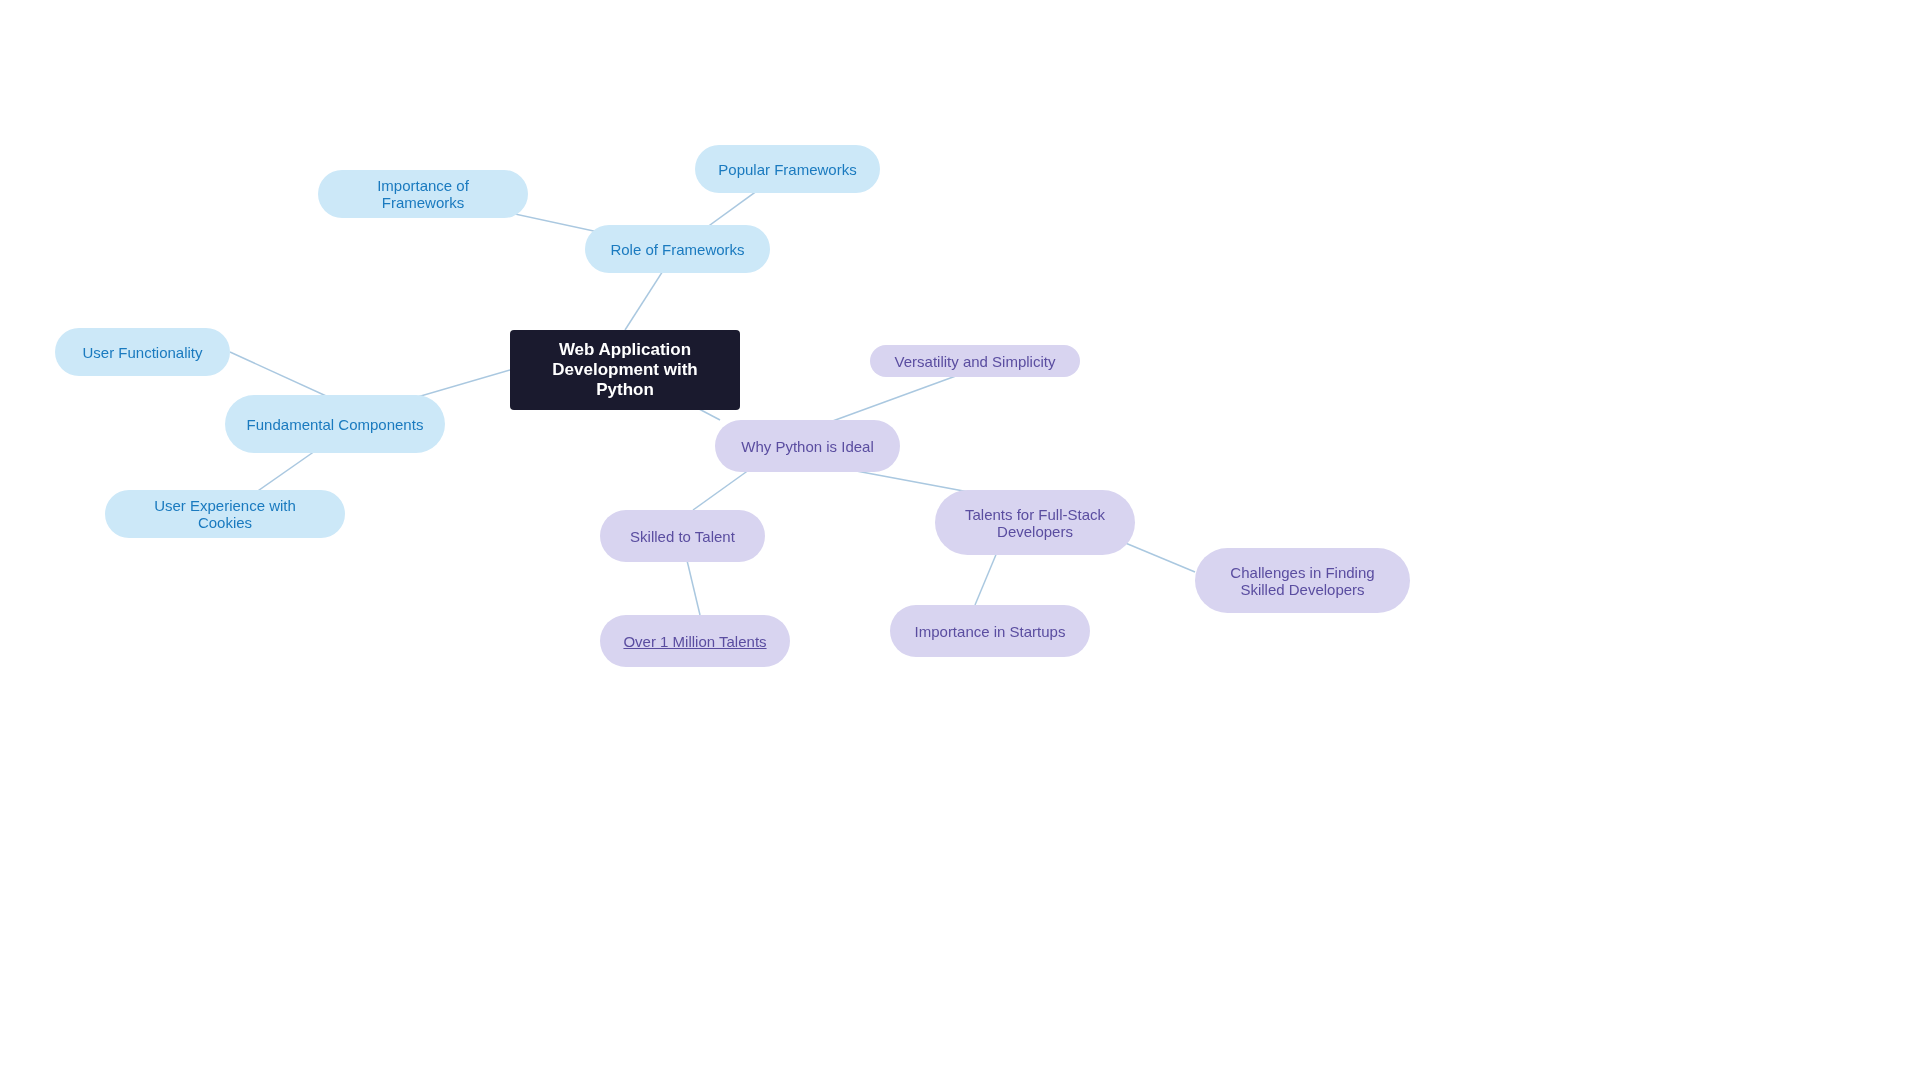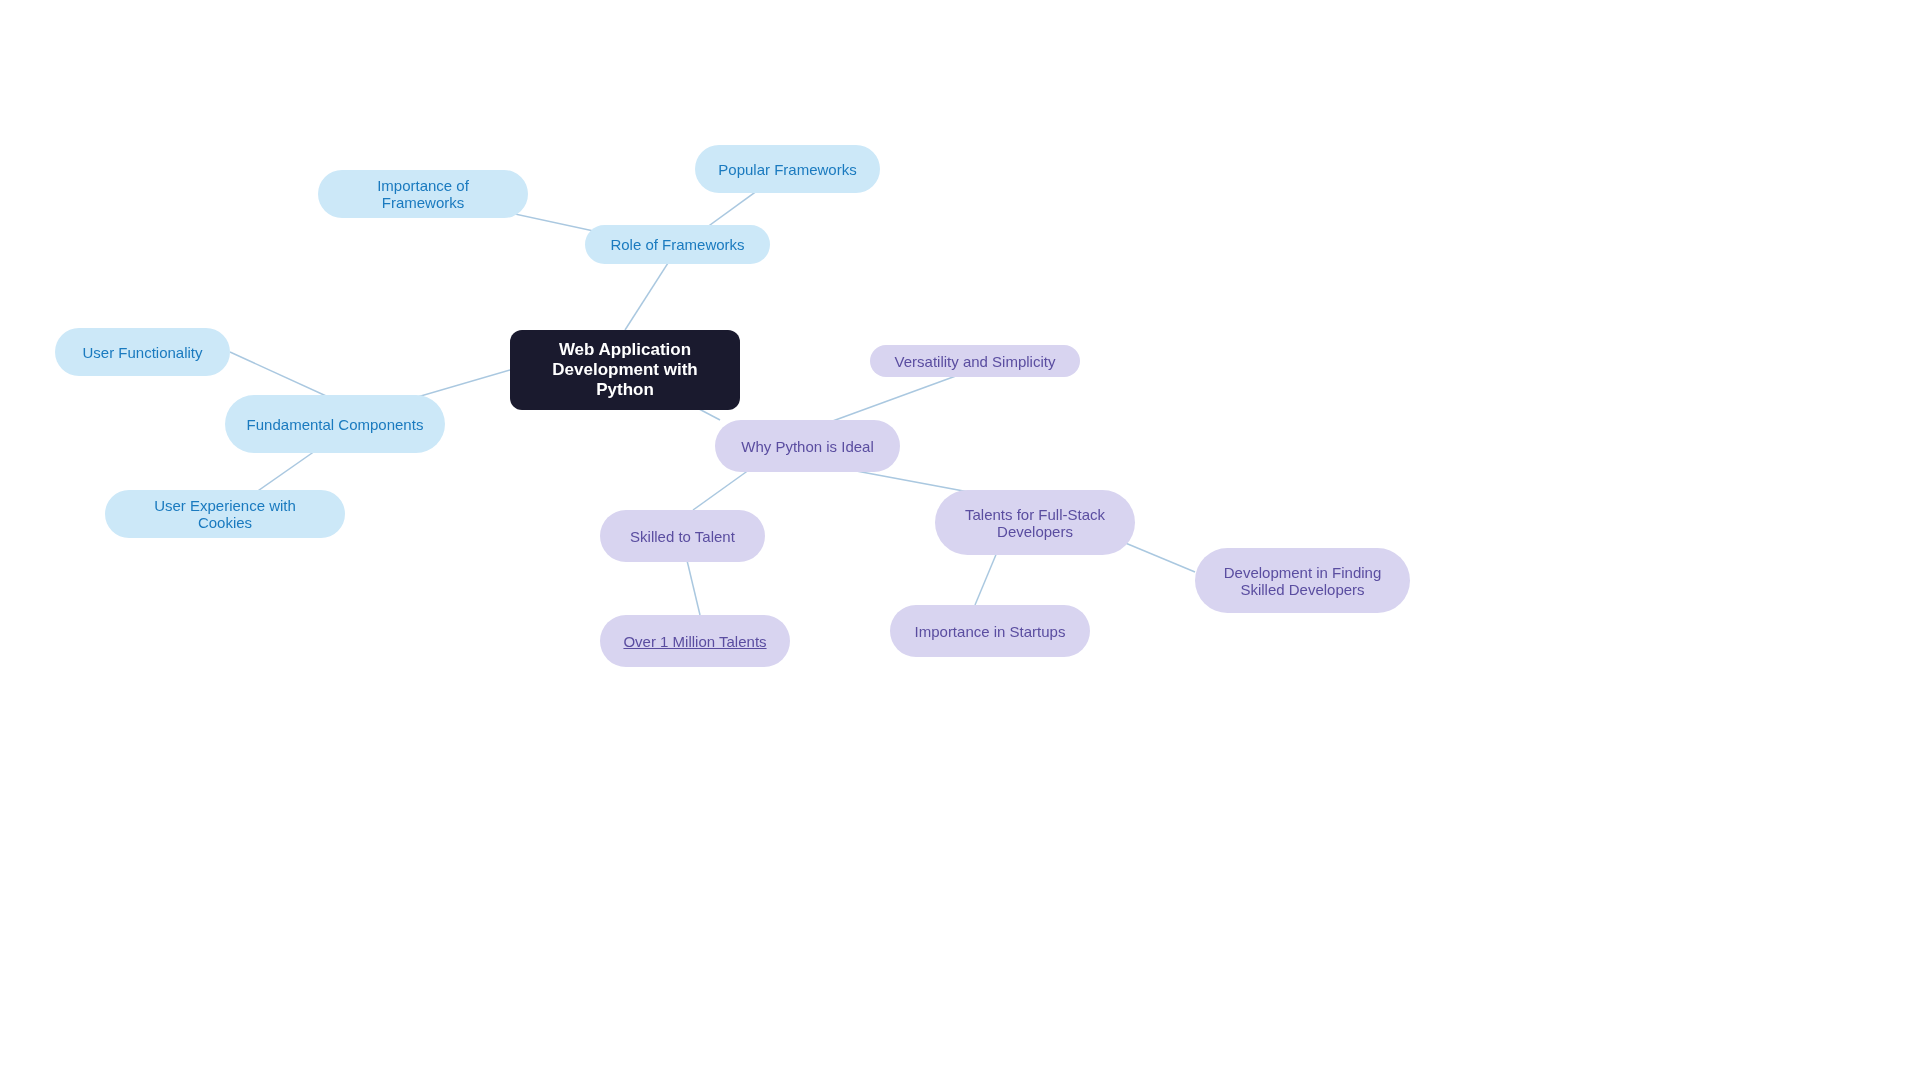--- a/index.html
+++ b/index.html
@@ -28,21 +28,21 @@
       font-size: 15px;
       font-weight: 500;
       cursor: pointer;
       padding: 16px 20px;
     }
     .node-center {
       background: #1a1a2e;
       color: #ffffff;
       font-size: 17px;
       font-weight: 600;
-      border-radius: 12px;
+      border-radius: 4px;
       width: 230px;
       height: 80px;
     }
     .node-blue {
       background: #cce8f8;
       color: #1a7abf;
       border: none;
     }
     .node-purple {
       background: #d8d4f0;
@@ -83,21 +83,21 @@
 </svg>
 
 <div class="node node-center" style="left: 510px; top: 330px; width: 230px; height: 80px;">
   <span>Web Application Development with Python</span>
 </div>
 
 <div class="node node-blue" style="left: 695px; top: 145px; width: 185px; height: 48px;">
   <span>Popular Frameworks</span>
 </div>
 
-<div class="node node-blue" style="left: 585px; top: 225px; width: 185px; height: 39px;">
+<div class="node node-blue" style="left: 585px; top: 225px; width: 185px; height: 48px;">
   <span>Role of Frameworks</span>
 </div>
 
 <div class="node node-blue" style="left: 318px; top: 170px; width: 210px; height: 48px;">
   <span>Importance of Frameworks</span>
 </div>
 
 <div class="node node-blue" style="left: 225px; top: 395px; width: 220px; height: 58px;">
   <span>Fundamental Components</span>
 </div>
@@ -128,14 +128,14 @@
 
 <div class="node node-purple" style="left: 935px; top: 490px; width: 200px; height: 65px;">
   <span>Talents for Full-Stack Developers</span>
 </div>
 
 <div class="node node-purple" style="left: 890px; top: 605px; width: 200px; height: 52px;">
   <span>Importance in Startups</span>
 </div>
 
 <div class="node node-purple" style="left: 1195px; top: 548px; width: 215px; height: 65px;">
-  <span>Development in Finding Skilled Developers</span>
+  <span>Challenges in Finding Skilled Developers</span>
 </div>
 
 </body></html>

